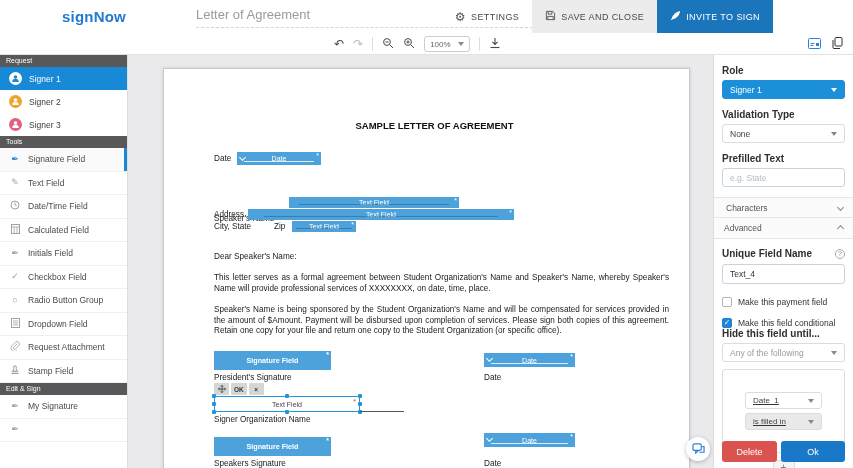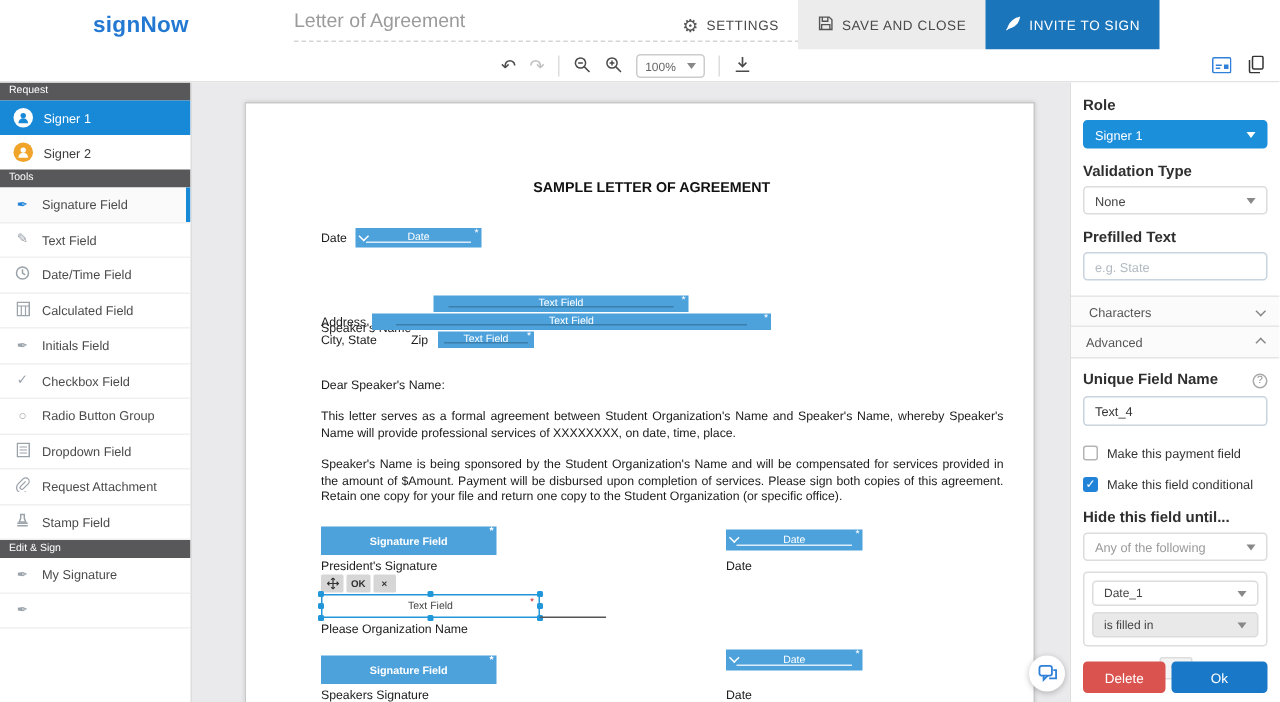--- a/index.html
+++ b/index.html
@@ -91,21 +91,21 @@
   .accordion { margin:0 -8px; height:21px; background:#fbfbfb; border-top:1px solid #e6e6e6; border-bottom:1px solid #e6e6e6;
     display:flex; align-items:center; justify-content:space-between; padding:0 10px; font-size:8.5px; color:#555; cursor:pointer; }
   .accordion + .accordion { border-top:none; }
   .chev { width:5px; height:5px; border-right:1px solid #888; border-bottom:1px solid #888; }
   .chev.down { transform:rotate(45deg); }
   .chev.up { transform:rotate(-135deg); }
   .cb-row { display:flex; align-items:center; gap:6px; cursor:pointer; }
   .cb { width:10px; height:10px; border:1px solid #b5b5b5; border-radius:2px; background:#fff; flex:0 0 auto;
     display:flex; align-items:center; justify-content:center; }
   .cb.checked { background:#2183d8; border-color:#2183d8; color:#fff; font-size:8px; line-height:1; }
-  .cond-group { border:1px solid #ddd; border-radius:3px; padding:5px; }
+  .cond-group { border:1px solid #ddd; border-radius:3px; padding:22px;text-decoration:underline; }
   .rp-select.small { height:17px; font-size:8px; }
   .plus-btn { width:22px; height:15px; margin:7px auto 0; background:#f4f4f4; border:1px solid #ddd; border-radius:2px;
     display:flex; align-items:center; justify-content:center; font-size:10px; color:#777; cursor:pointer; }
   .rp-footer { position:absolute; left:8px; right:8px; bottom:6px; display:flex; justify-content:space-between; }
   .btn-del { width:55px; height:21px; background:#da534e; color:#fff; border-radius:3px; font-size:9px;
     display:flex; align-items:center; justify-content:center; cursor:pointer; }
   .btn-ok { width:64px; height:21px; background:#1a78c8; color:#fff; border-radius:3px; font-size:9px;
     display:flex; align-items:center; justify-content:center; cursor:pointer; }
   .help-circ { width:10px; height:10px; border:1px solid #aaa; border-radius:50%; color:#888; font-size:7px;
     display:flex; align-items:center; justify-content:center; }
@@ -206,20 +206,29 @@
     </div>
     <div class="signer-row">
       <span class="avatar" style="background:#f0a42a">
         <svg width="9" height="9" viewBox="0 0 10 10">
             <circle cx="5" cy="3.4" r="2" fill="#fff"></circle>
             <path d="M1.4 9a3.6 3.6 0 0 1 7.2 0z" fill="#fff"></path>
           </svg>
       </span>
       <span>Signer 2</span>
     </div>
+    <div class="signer-row">
+      <span class="avatar" style="background:#e0607e">
+        <svg width="9" height="9" viewBox="0 0 10 10">
+            <circle cx="5" cy="3.4" r="2" fill="#fff"></circle>
+            <path d="M1.4 9a3.6 3.6 0 0 1 7.2 0z" fill="#fff"></path>
+          </svg>
+      </span>
+      <span>Signer 3</span>
+    </div>
 
 
     <div class="sec-hdr">Tools</div>
 
     <div class="tool-row sel">
       <span class="t-ico blue">✒</span>
       <span>Signature Field</span>
     </div>
     <div class="tool-row">
       <span class="t-ico">✎</span>
@@ -363,21 +372,21 @@
         <span class="handle" style="right:-3px;top:-3px;"></span>
         <span class="handle" style="left:-3px;bottom:-3px;"></span>
         <span class="handle" style="right:-3px;bottom:-3px;"></span>
         <span class="handle" style="left:50%;top:-3px;margin-left:-2px;"></span>
         <span class="handle" style="left:50%;bottom:-3px;margin-left:-2px;"></span>
         <span class="handle" style="left:-3px;top:50%;margin-top:-2px;"></span>
         <span class="handle" style="right:-3px;top:50%;margin-top:-2px;"></span>
       </div>
       <div class="abs" style="left:196px;top:342px;width:44px;height:1px;background:#555;"></div>
 
-      <div class="abs doc-txt" style="left:50px;top:346px;">Please Organization Name</div>
+      <div class="abs doc-txt" style="left:50px;top:346px;">Signer Organization Name</div>
 
       <div class="bfield sig" style="left:50px;top:368px;width:117px;height:19px;">
         <span>Signature Field</span>
         <span class="req">*</span>
       </div>
       <div class="bfield" style="left:320px;top:364px;width:91px;height:14px;">
         <span class="dchev"></span>
         <span>Date</span>
         <span class="white-line"></span>
         <span class="req">*</span>
@@ -433,21 +442,21 @@
 
     <div class="cb-row" style="margin-top:13px;">
       <span class="cb"></span>
       <span>Make this payment field</span>
     </div>
     <div class="cb-row" style="margin-top:11px;">
       <span class="cb checked">✓</span>
       <span>Make this field conditional</span>
     </div>
 
-    <div class="rp-label" style="margin-top:12px;">Hide this field until...</div>
+    <div class="rp-label" style="margin-top:0;">Hide this field until...</div>
     <div class="rp-select dim">
       <span>Any of the following</span>
       <span class="caret-down"></span>
     </div>
 
     <div class="cond-group" style="margin-top:7px;">
       <div class="rp-select small">
         <span>Date_1</span>
         <span class="caret-down"></span>
       </div>

